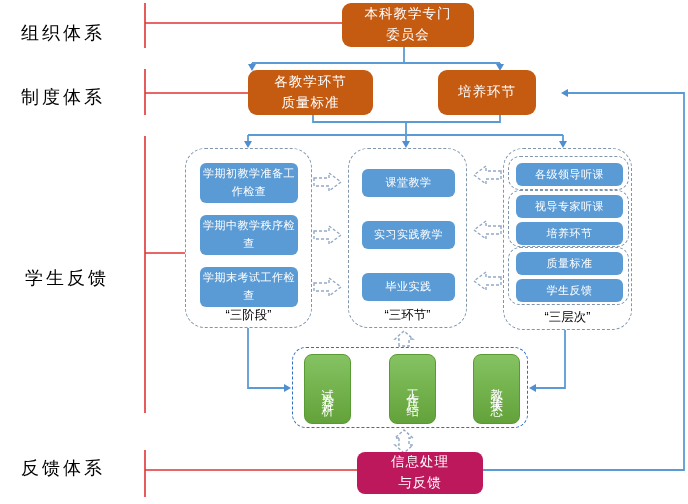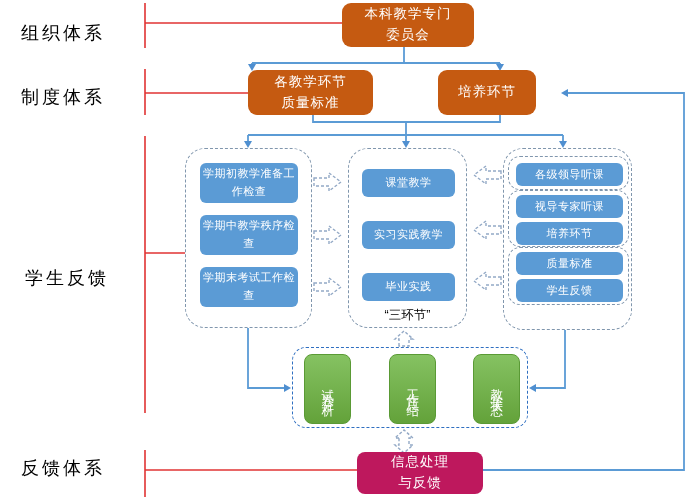--- a/index.html
+++ b/index.html
@@ -77,20 +77,21 @@
   <div class="box orange" style="left:342px;top:3px;width:132px;height:44px;">本科教学专门
 委员会</div>
   <div class="box orange" style="left:248px;top:70px;width:125px;height:45px;">各教学环节
 质量标准</div>
   <div class="box orange" style="left:438px;top:70px;width:98px;height:45px;">培养环节</div>
 
   <div class="container" style="left:185px;top:148px;width:127px;height:180px;">
     <div class="box bluebox" style="left:14px;top:14px;width:98px;height:40px;">学期初教学准备工作检查</div>
     <div class="box bluebox" style="left:14px;top:66px;width:98px;height:40px;">学期中教学秩序检查</div>
     <div class="box bluebox" style="left:14px;top:118px;width:98px;height:40px;">学期末考试工作检查</div>
+    <div class="caption">“三阶段”</div>
   </div>
 
   <div class="container" style="left:348px;top:148px;width:119px;height:180px;">
     <div class="box bluebox" style="left:13px;top:20px;width:93px;height:28px;">课堂教学</div>
     <div class="box bluebox" style="left:13px;top:72px;width:93px;height:28px;">实习实践教学</div>
     <div class="box bluebox" style="left:13px;top:124px;width:93px;height:28px;">毕业实践</div>
     <div class="caption">“三环节”</div>
   </div>
 
   <div class="container" style="left:503px;top:148px;width:129px;height:182px;">
@@ -98,20 +99,21 @@
       <div class="box bluebox" style="left:7px;top:6px;width:107px;height:23px;">各级领导听课</div>
     </div>
     <div class="subgroup" style="left:4px;top:41px;width:121px;height:57px;">
       <div class="box bluebox" style="left:7px;top:4px;width:107px;height:23px;">视导专家听课</div>
       <div class="box bluebox" style="left:7px;top:31px;width:107px;height:23px;">培养环节</div>
     </div>
     <div class="subgroup" style="left:4px;top:98px;width:121px;height:58px;">
       <div class="box bluebox" style="left:7px;top:4px;width:107px;height:23px;">质量标准</div>
       <div class="box bluebox" style="left:7px;top:31px;width:107px;height:23px;">学生反馈</div>
     </div>
+    <div class="caption">“三层次”</div>
   </div>
 
   <div class="green-container" style="left:292px;top:347px;width:236px;height:81px;">
     <div class="greenbox" style="left:11px;top:6px;width:45px;height:68px;">
         <span>试卷分析</span>
       </div>
     <div class="greenbox" style="left:96px;top:6px;width:45px;height:68px;">
         <span>工作总结</span>
       </div>
     <div class="greenbox" style="left:180px;top:6px;width:45px;height:68px;">

